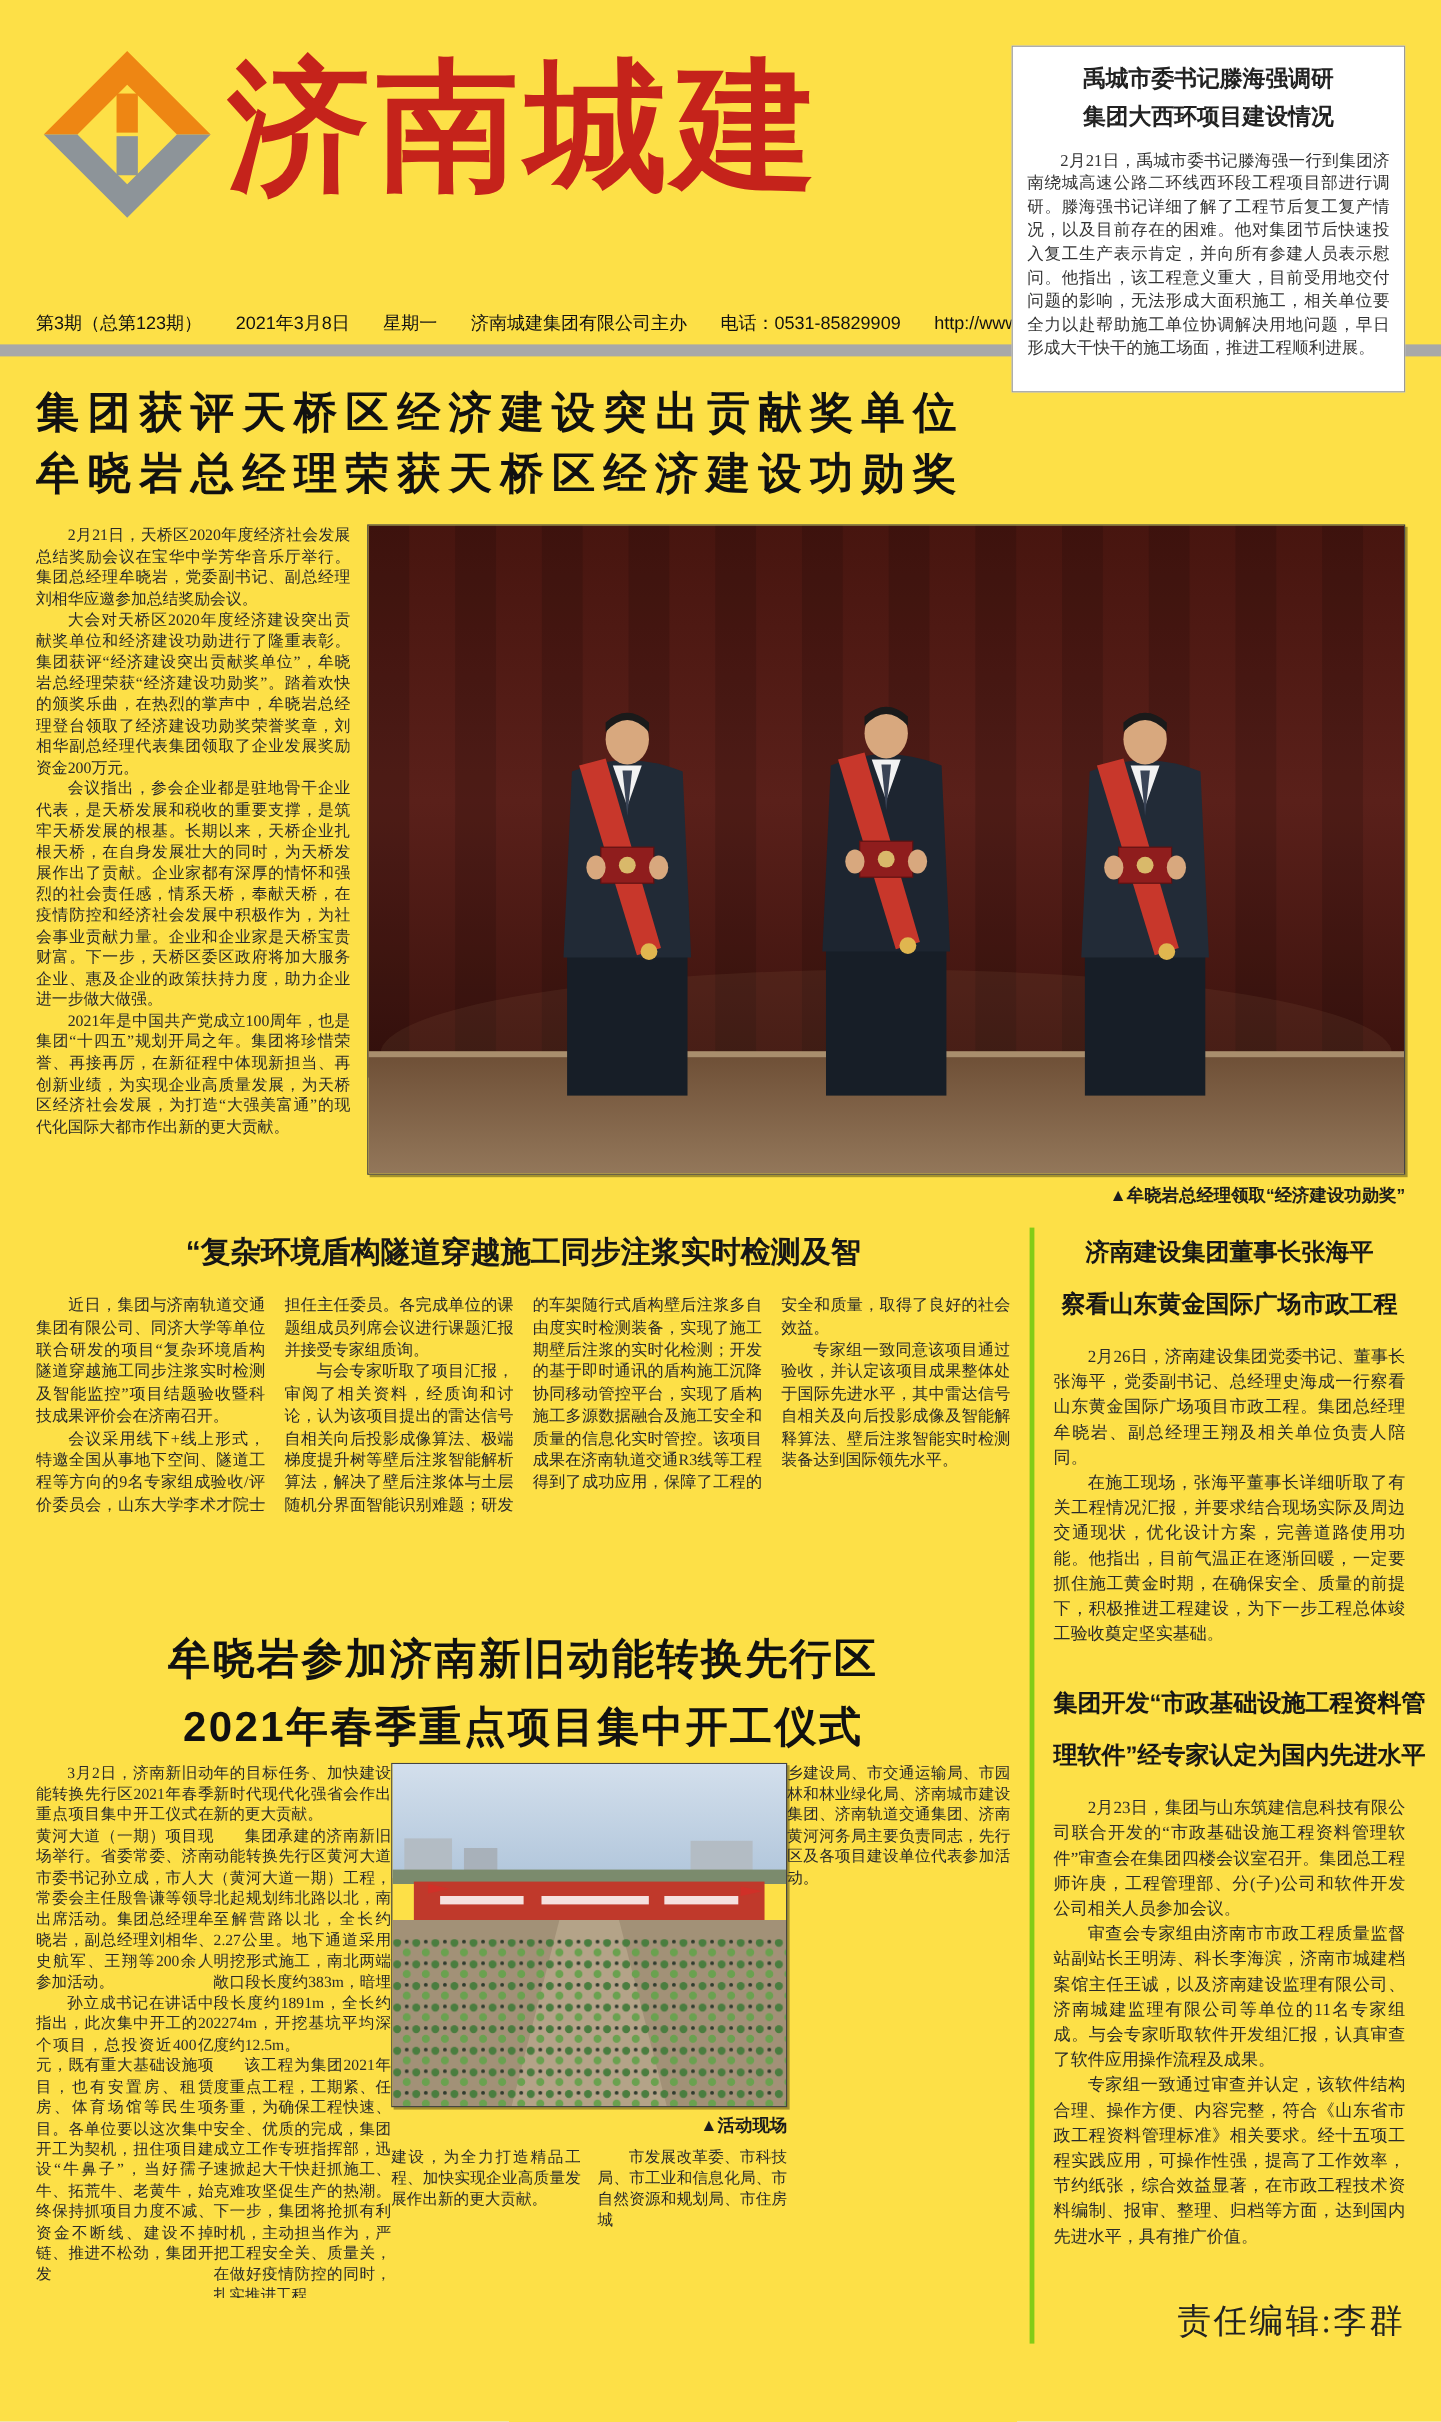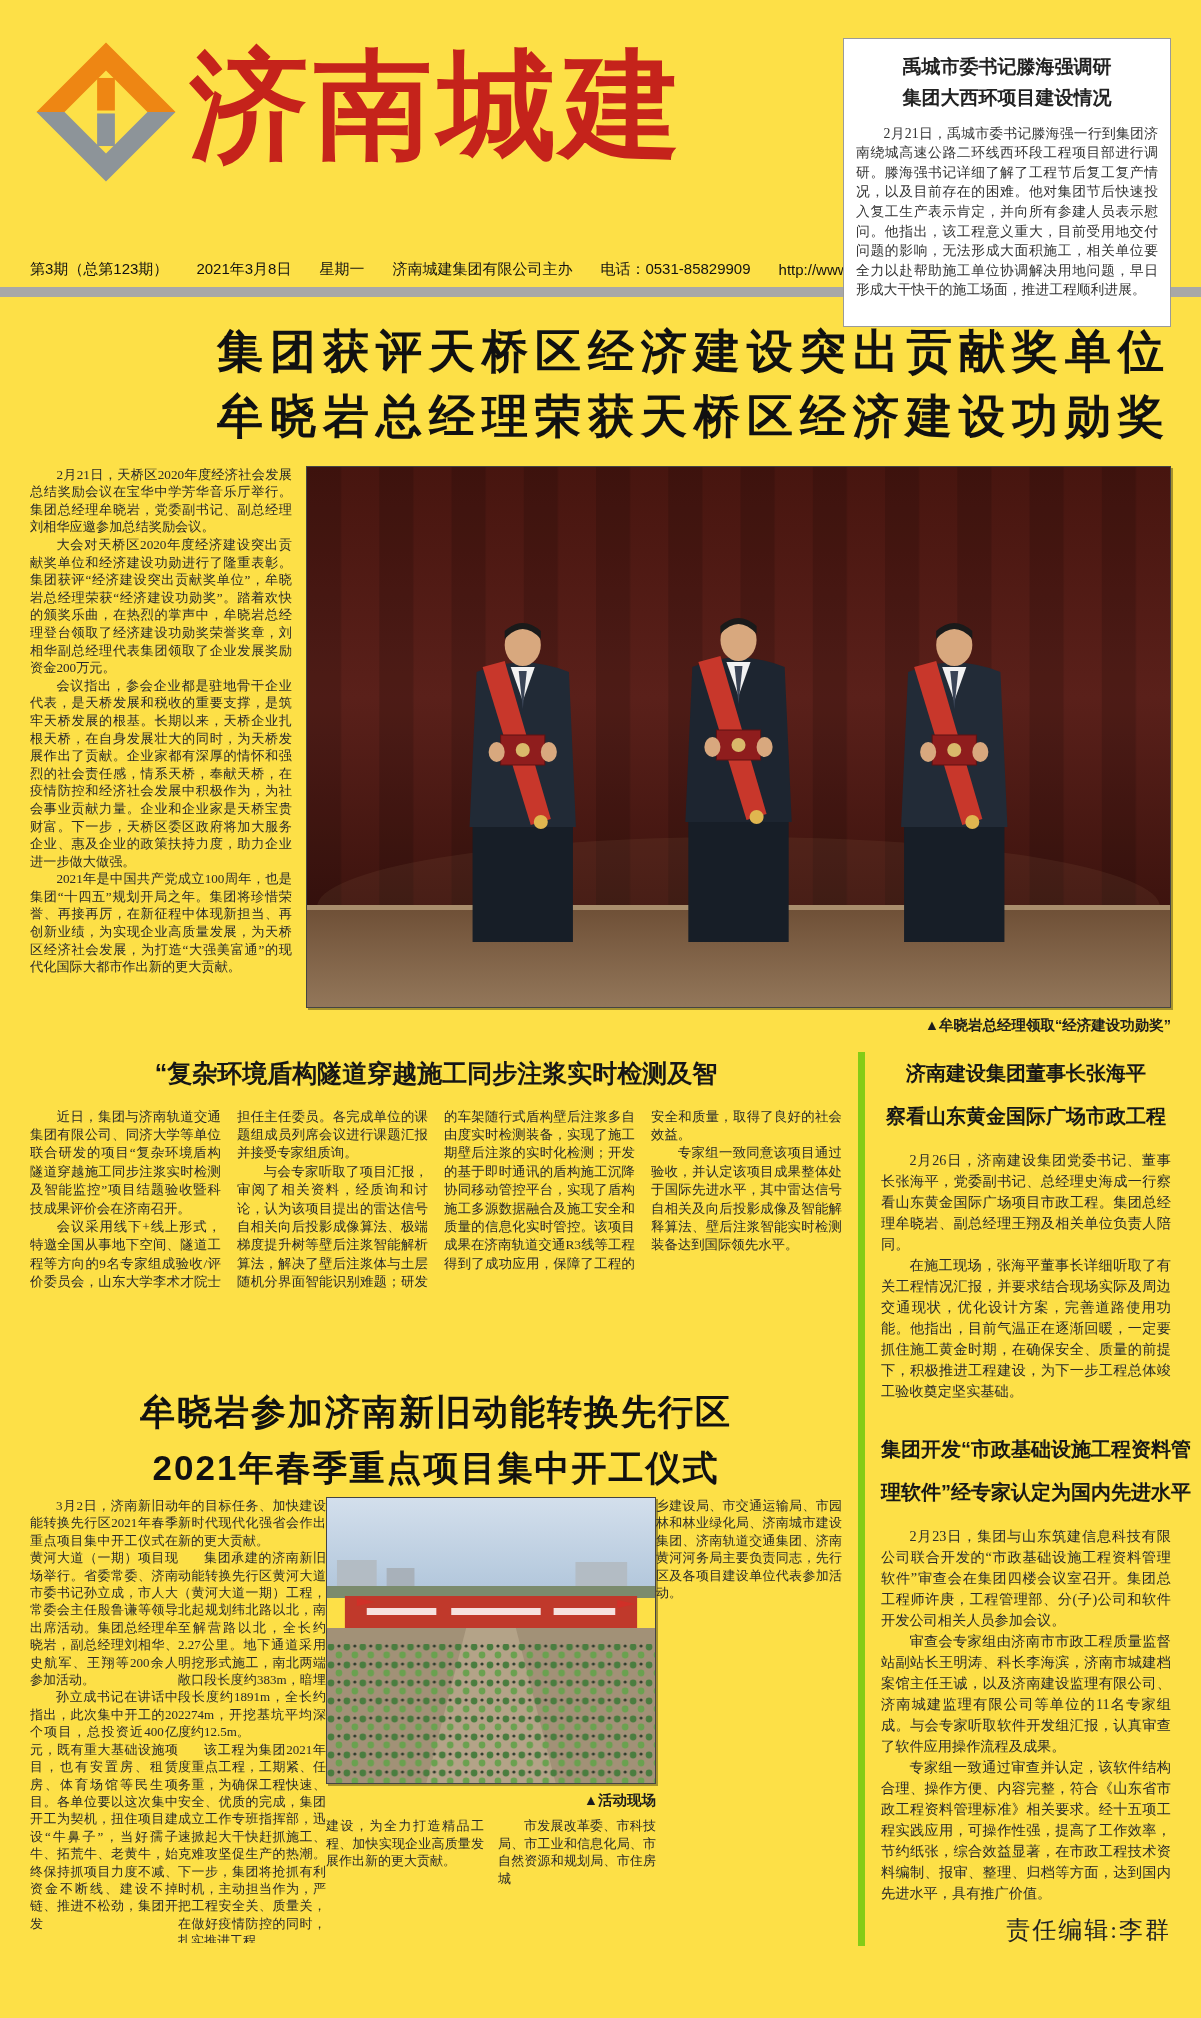--- a/index.html
+++ b/index.html
@@ -26,35 +26,35 @@
   }
   .top-box p{margin:0;font-size:13.8px;line-height:1.42;text-align:justify;text-indent:2em;color:#333;}
   
   .info-bar{
     display:flex;gap:28px;align-items:center;margin-top:0;
     font-family:"Liberation Sans","DejaVu Sans",sans-serif;font-size:15px;color:#111;white-space:nowrap;
   }
   .gray-bar{height:10px;background:#a8a8a8;margin:8px -30px 0 -30px;}
   
   .main-headline{
-    margin-top:22px;text-align:right;font-family:Liberation Serif, serif;
-    font-weight:900;font-size:46px;line-height:1.42;letter-spacing:7px;color:#111;white-space:nowrap;
+    margin-top:22px;text-align:left;font-family:Liberation Serif, serif;
+    font-weight:900;font-size:36px;line-height:1.42;letter-spacing:7px;color:#111;white-space:nowrap;
   }
   
   .a1-row{display:flex;gap:14px;margin-top:16px;height:572px;}
   .a1-text{width:262px;flex:none;overflow:hidden;font-size:13.2px;line-height:17.6px;text-align:justify;color:#2a2a2a;}
   .a1-text p{margin:0;text-indent:2em;}
   .a1-photo-wrap{flex:1;min-width:0;}
   .photo-frame{border:1px solid #444;box-shadow:2px 2px 0 rgba(0,0,0,.35);}
   .photo-frame svg{display:block;width:100%;}
   .caption{font-family:"Liberation Sans","DejaVu Sans",sans-serif;font-size:14.5px;font-weight:600;color:#1c1c1c;text-align:right;margin-top:8px;}
   
   .lower{display:flex;margin-top:14px;}
   .lower-left{width:812px;flex:none;}
-  .lower-right{flex:1;border-left:7px solid #84cc16;margin-left:16px;padding-left:16px;min-width:0;}
+  .lower-right{flex:1;border-left:4px solid #84cc16;margin-left:16px;padding-left:16px;min-width:0;}
   
   .a2-headline{
     text-align:center;font-family:"Liberation Sans","DejaVu Sans",sans-serif;
     font-weight:700;font-size:25px;line-height:1.68;color:#161616;white-space:nowrap;
   }
   .a2-body{margin-top:14px;height:258px;overflow:hidden;column-count:4;column-gap:16px;
     font-size:13.4px;line-height:18.4px;text-align:justify;color:#2a2a2a;}
   .a2-body p{margin:0;text-indent:2em;}
   
   .a3-headline{
@@ -71,21 +71,21 @@
   .a3-side{flex:1;min-width:0;}
   
   .panel-headline{
     text-align:center;font-family:"Liberation Sans","DejaVu Sans",sans-serif;
     font-weight:700;font-size:20px;line-height:2.15;color:#161616;white-space:nowrap;
   }
   .panel-body{margin-top:12px;font-size:14.2px;line-height:21px;text-align:justify;color:#2a2a2a;}
   .panel-body p{margin:0;text-indent:2em;}
   .panel-gap{margin-top:26px;}
   .editor-line{
-    margin-top:10px;text-align:right;font-size:24px;letter-spacing:2px;color:#222;
+    margin-top:40px;text-align:right;font-size:28px;letter-spacing:2px;color:#222;
     font-family:"Liberation Serif","DejaVu Serif",serif;
   }
 </style>
 </head>
 <body>
 
 <div class="page">
 
   <div class="header">
     <div class="logo">

